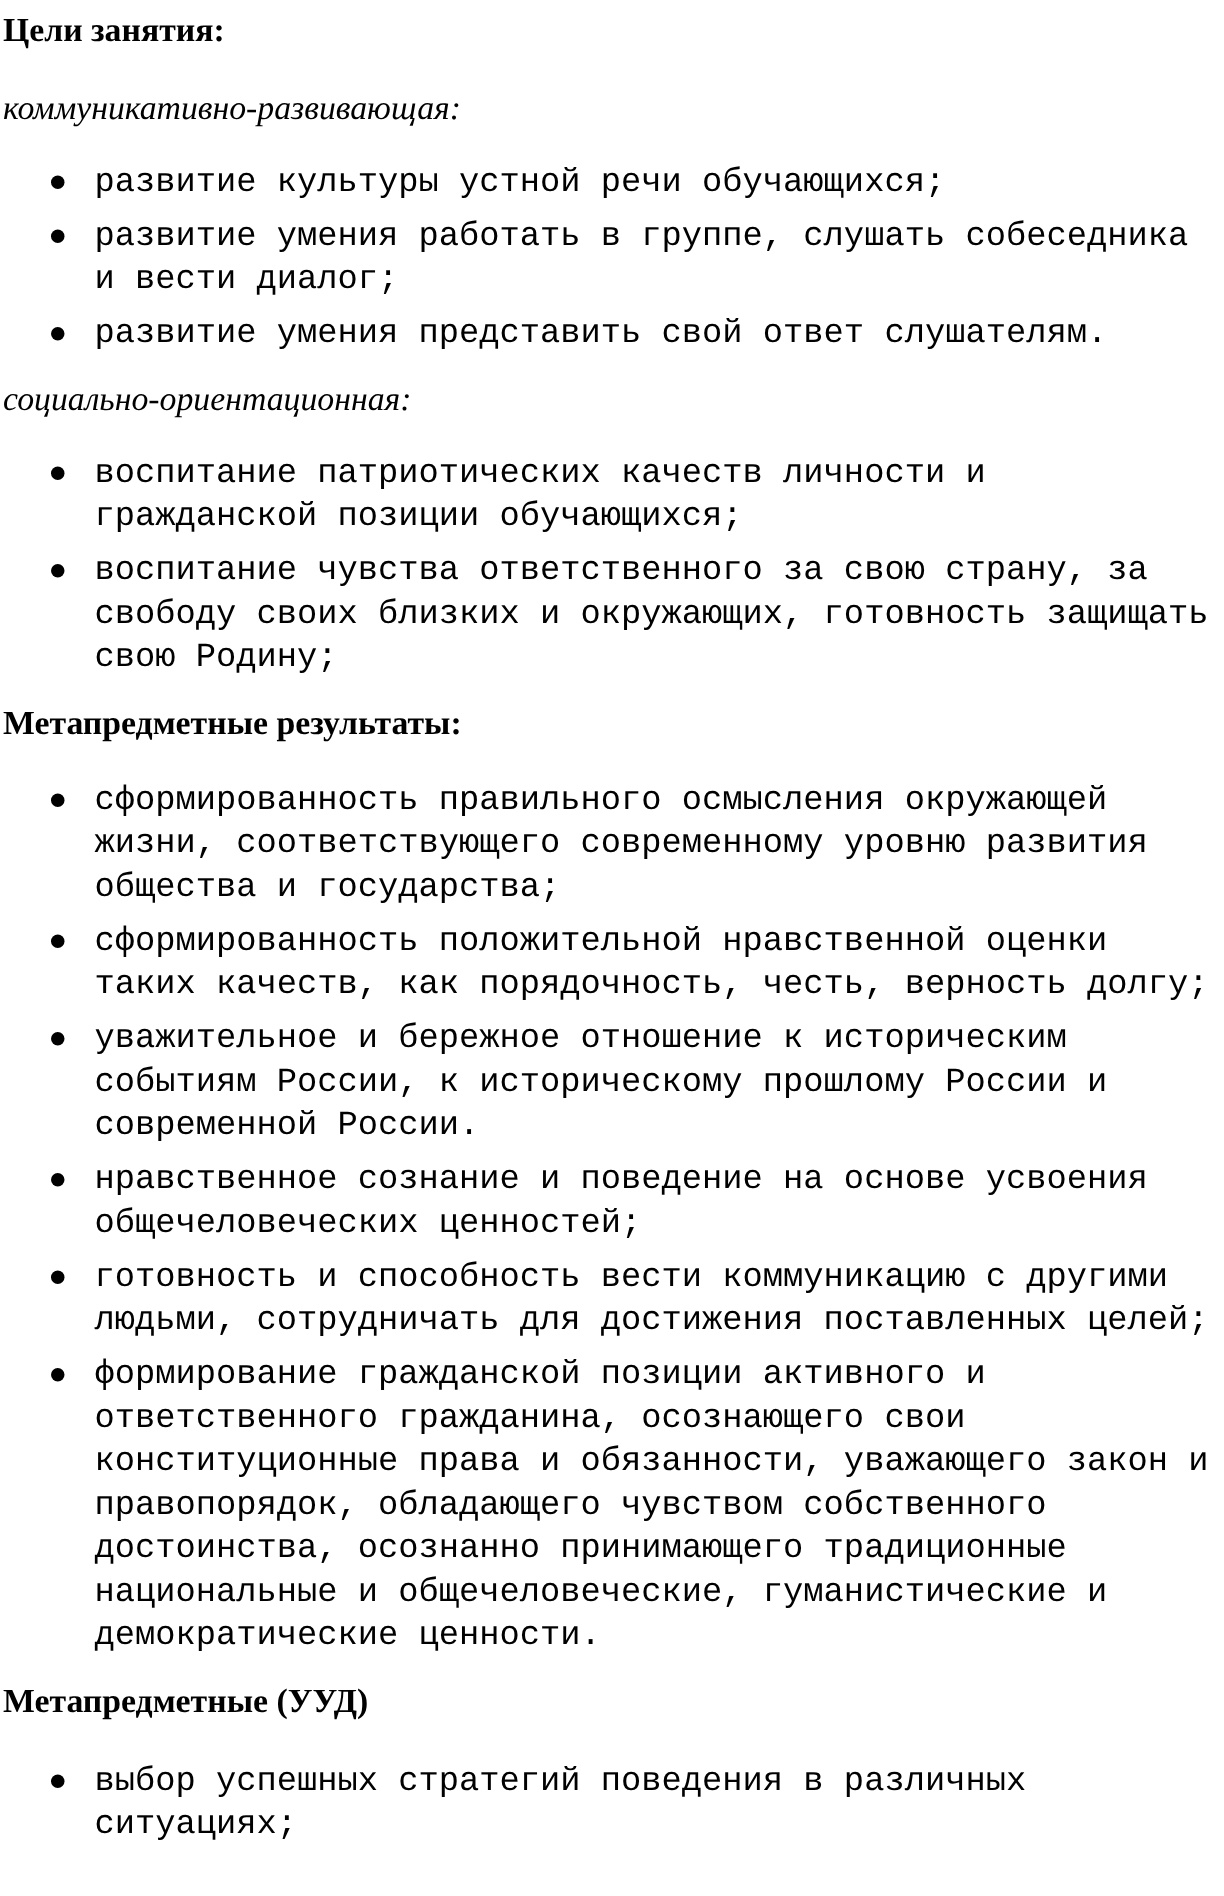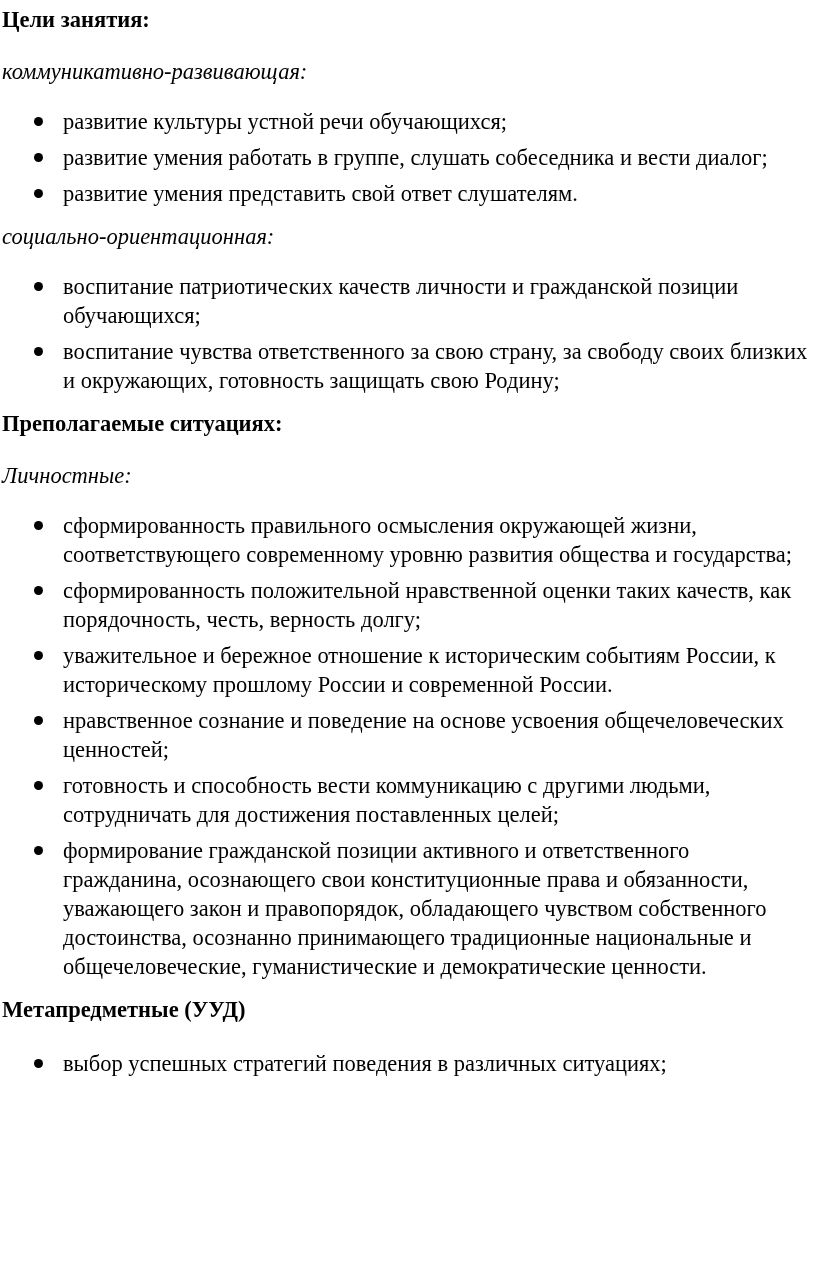--- a/index.html
+++ b/index.html
@@ -34,20 +34,21 @@
   }
   ul.blist {
     list-style: none;
     margin: 0 0 14px 0;
     padding: 0 8px 0 61px;
   }
   ul.blist.last { margin-bottom: 4px; }
   ul.blist li {
     position: relative;
     margin: 0 0 7px 0;
+    font-family: Liberation Mono, monospace;
   }
   .dot {
     position: absolute;
     left: -29px;
     top: 10px;
     width: 9px;
     height: 9px;
     background: #000000;
     border-radius: 50%;
   }
@@ -82,23 +83,22 @@
     <li>
       <span class="dot"></span>
       <span>воспитание патриотических качеств личности и гражданской позиции обучающихся;</span>
     </li>
     <li>
       <span class="dot"></span>
       <span>воспитание чувства ответственного за свою страну, за свободу своих близких и окружающих, готовность защищать свою Родину;</span>
     </li>
   </ul>
 
-  <h1 class="heading">Преполагаемые ситуациях:</h1>
+  <h1 class="heading">Метапредметные результаты:</h1>
 
-  <p class="sub">Личностные:</p>
 
   <ul class="blist">
     <li>
       <span class="dot"></span>
       <span>сформированность правильного осмысления окружающей жизни, соответствующего современному уровню развития общества и государства;</span>
     </li>
     <li>
       <span class="dot"></span>
       <span>сформированность положительной нравственной оценки таких качеств, как порядочность, честь, верность долгу;</span>
     </li>

